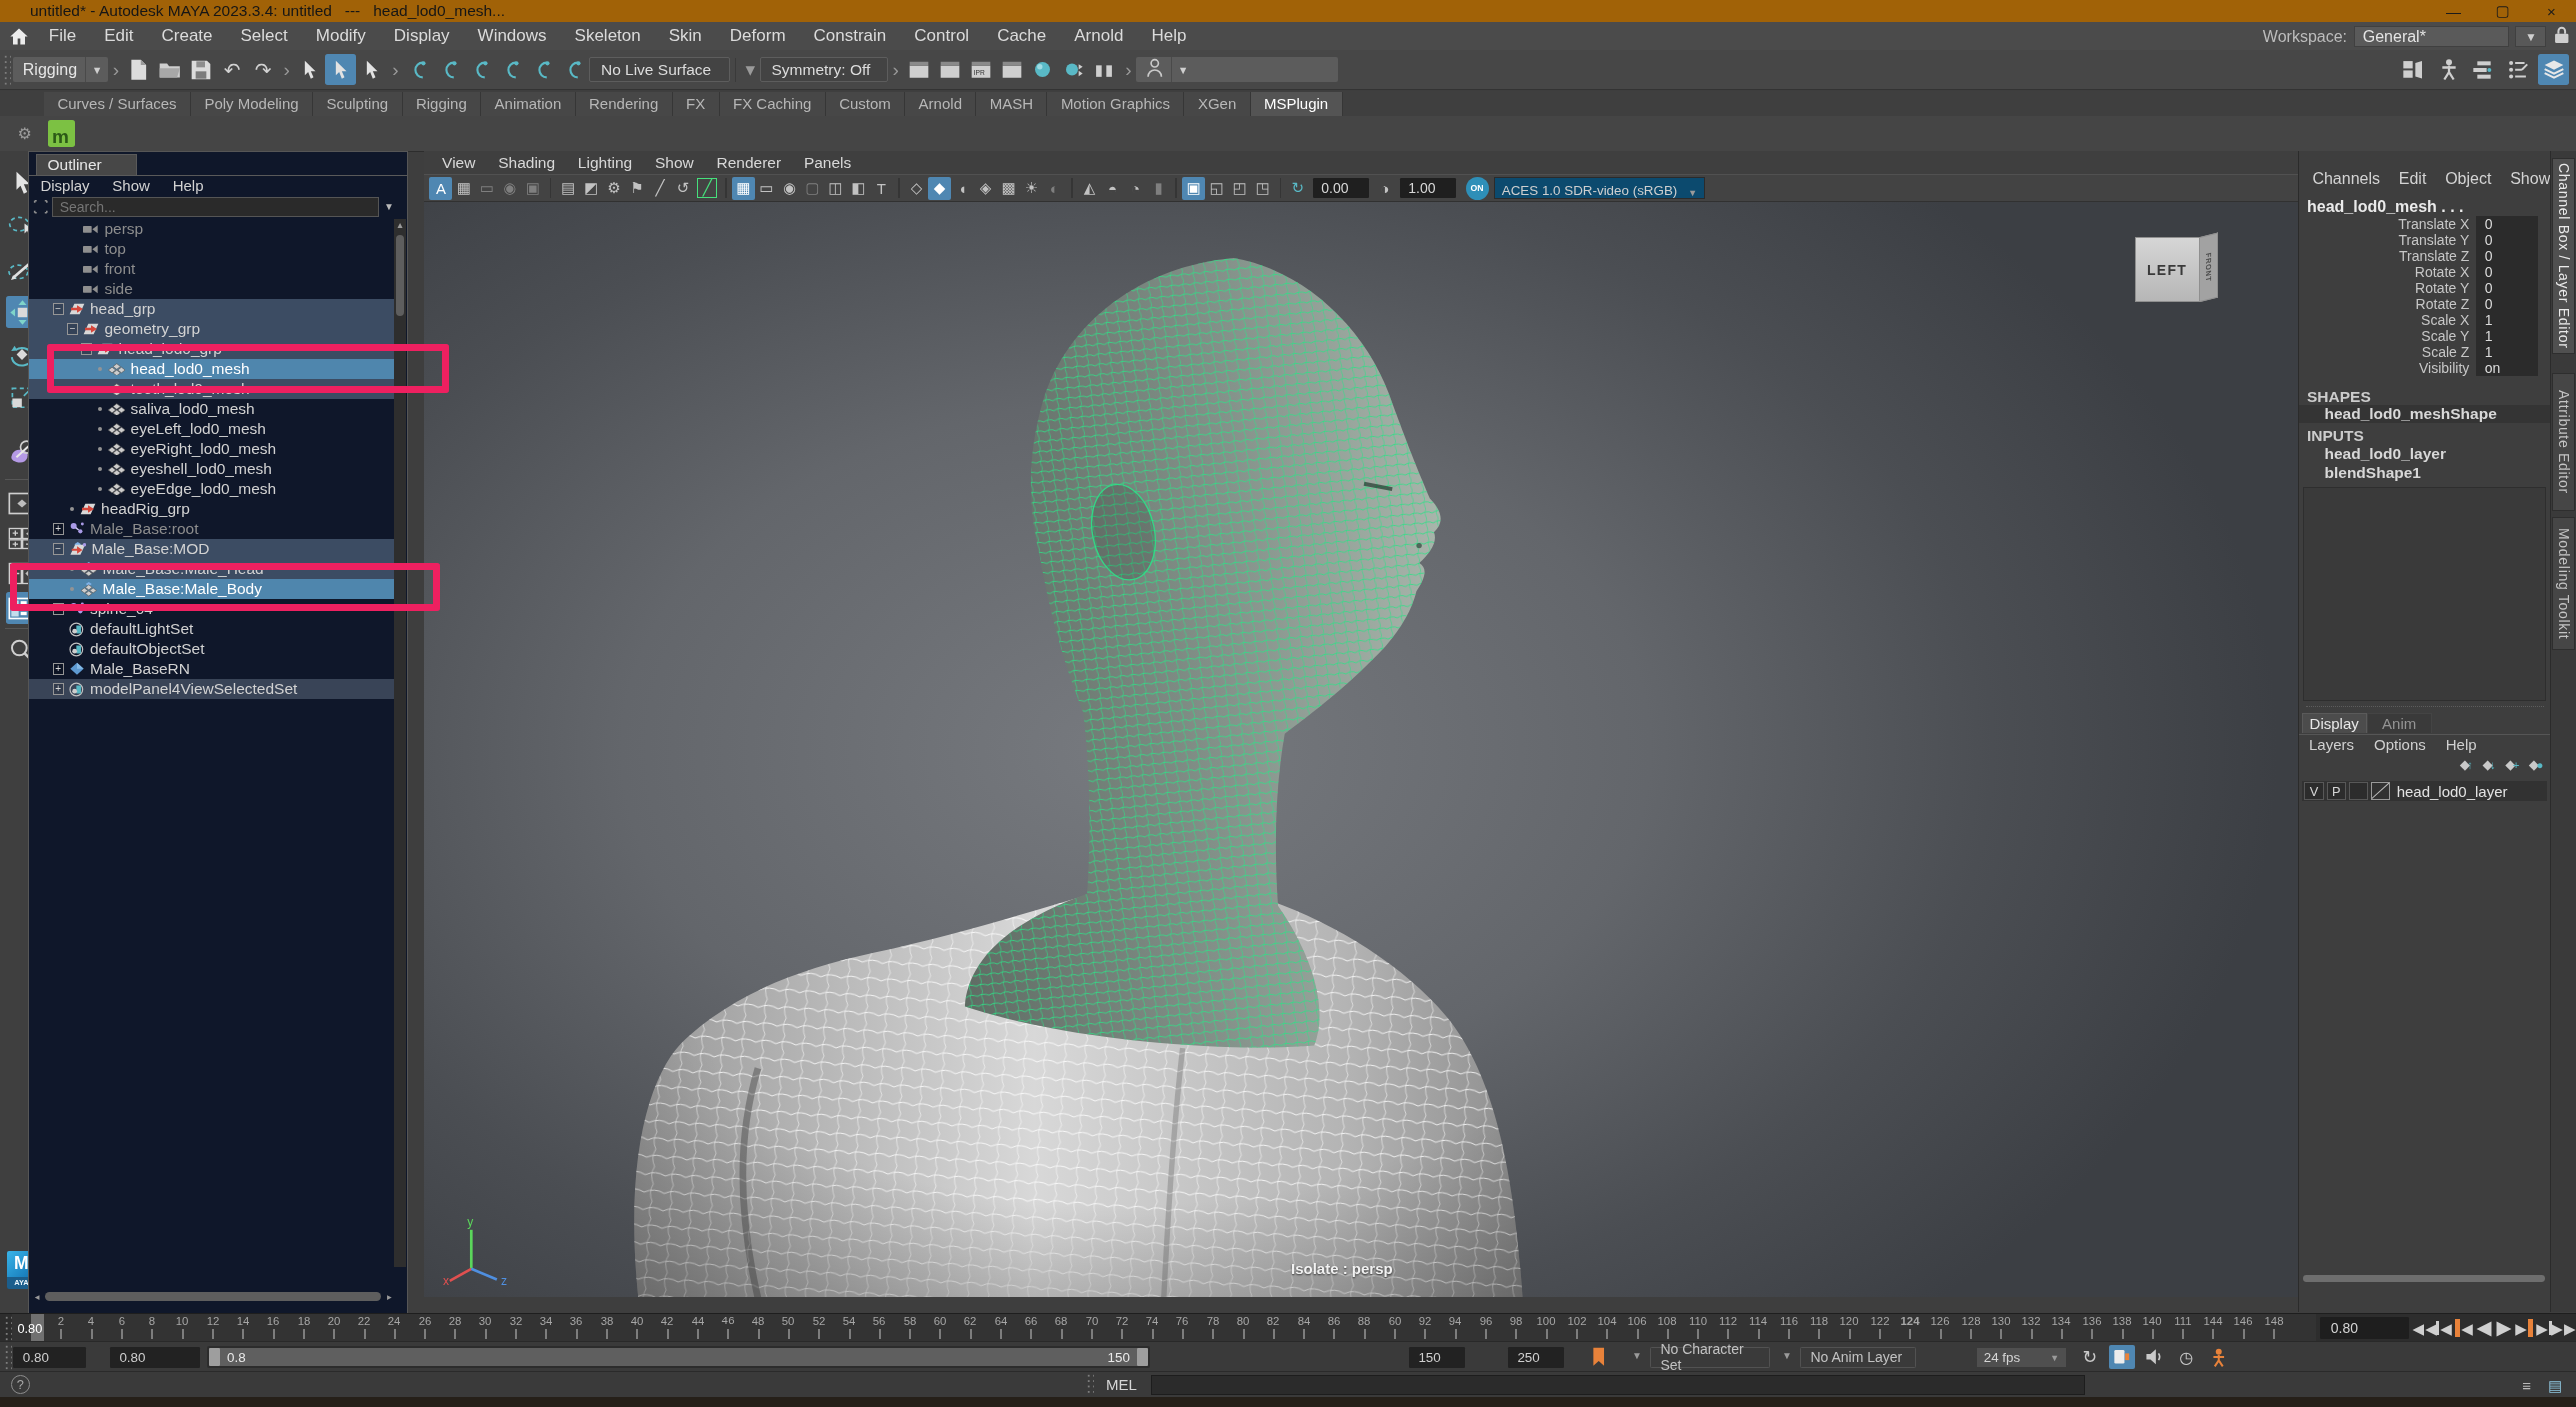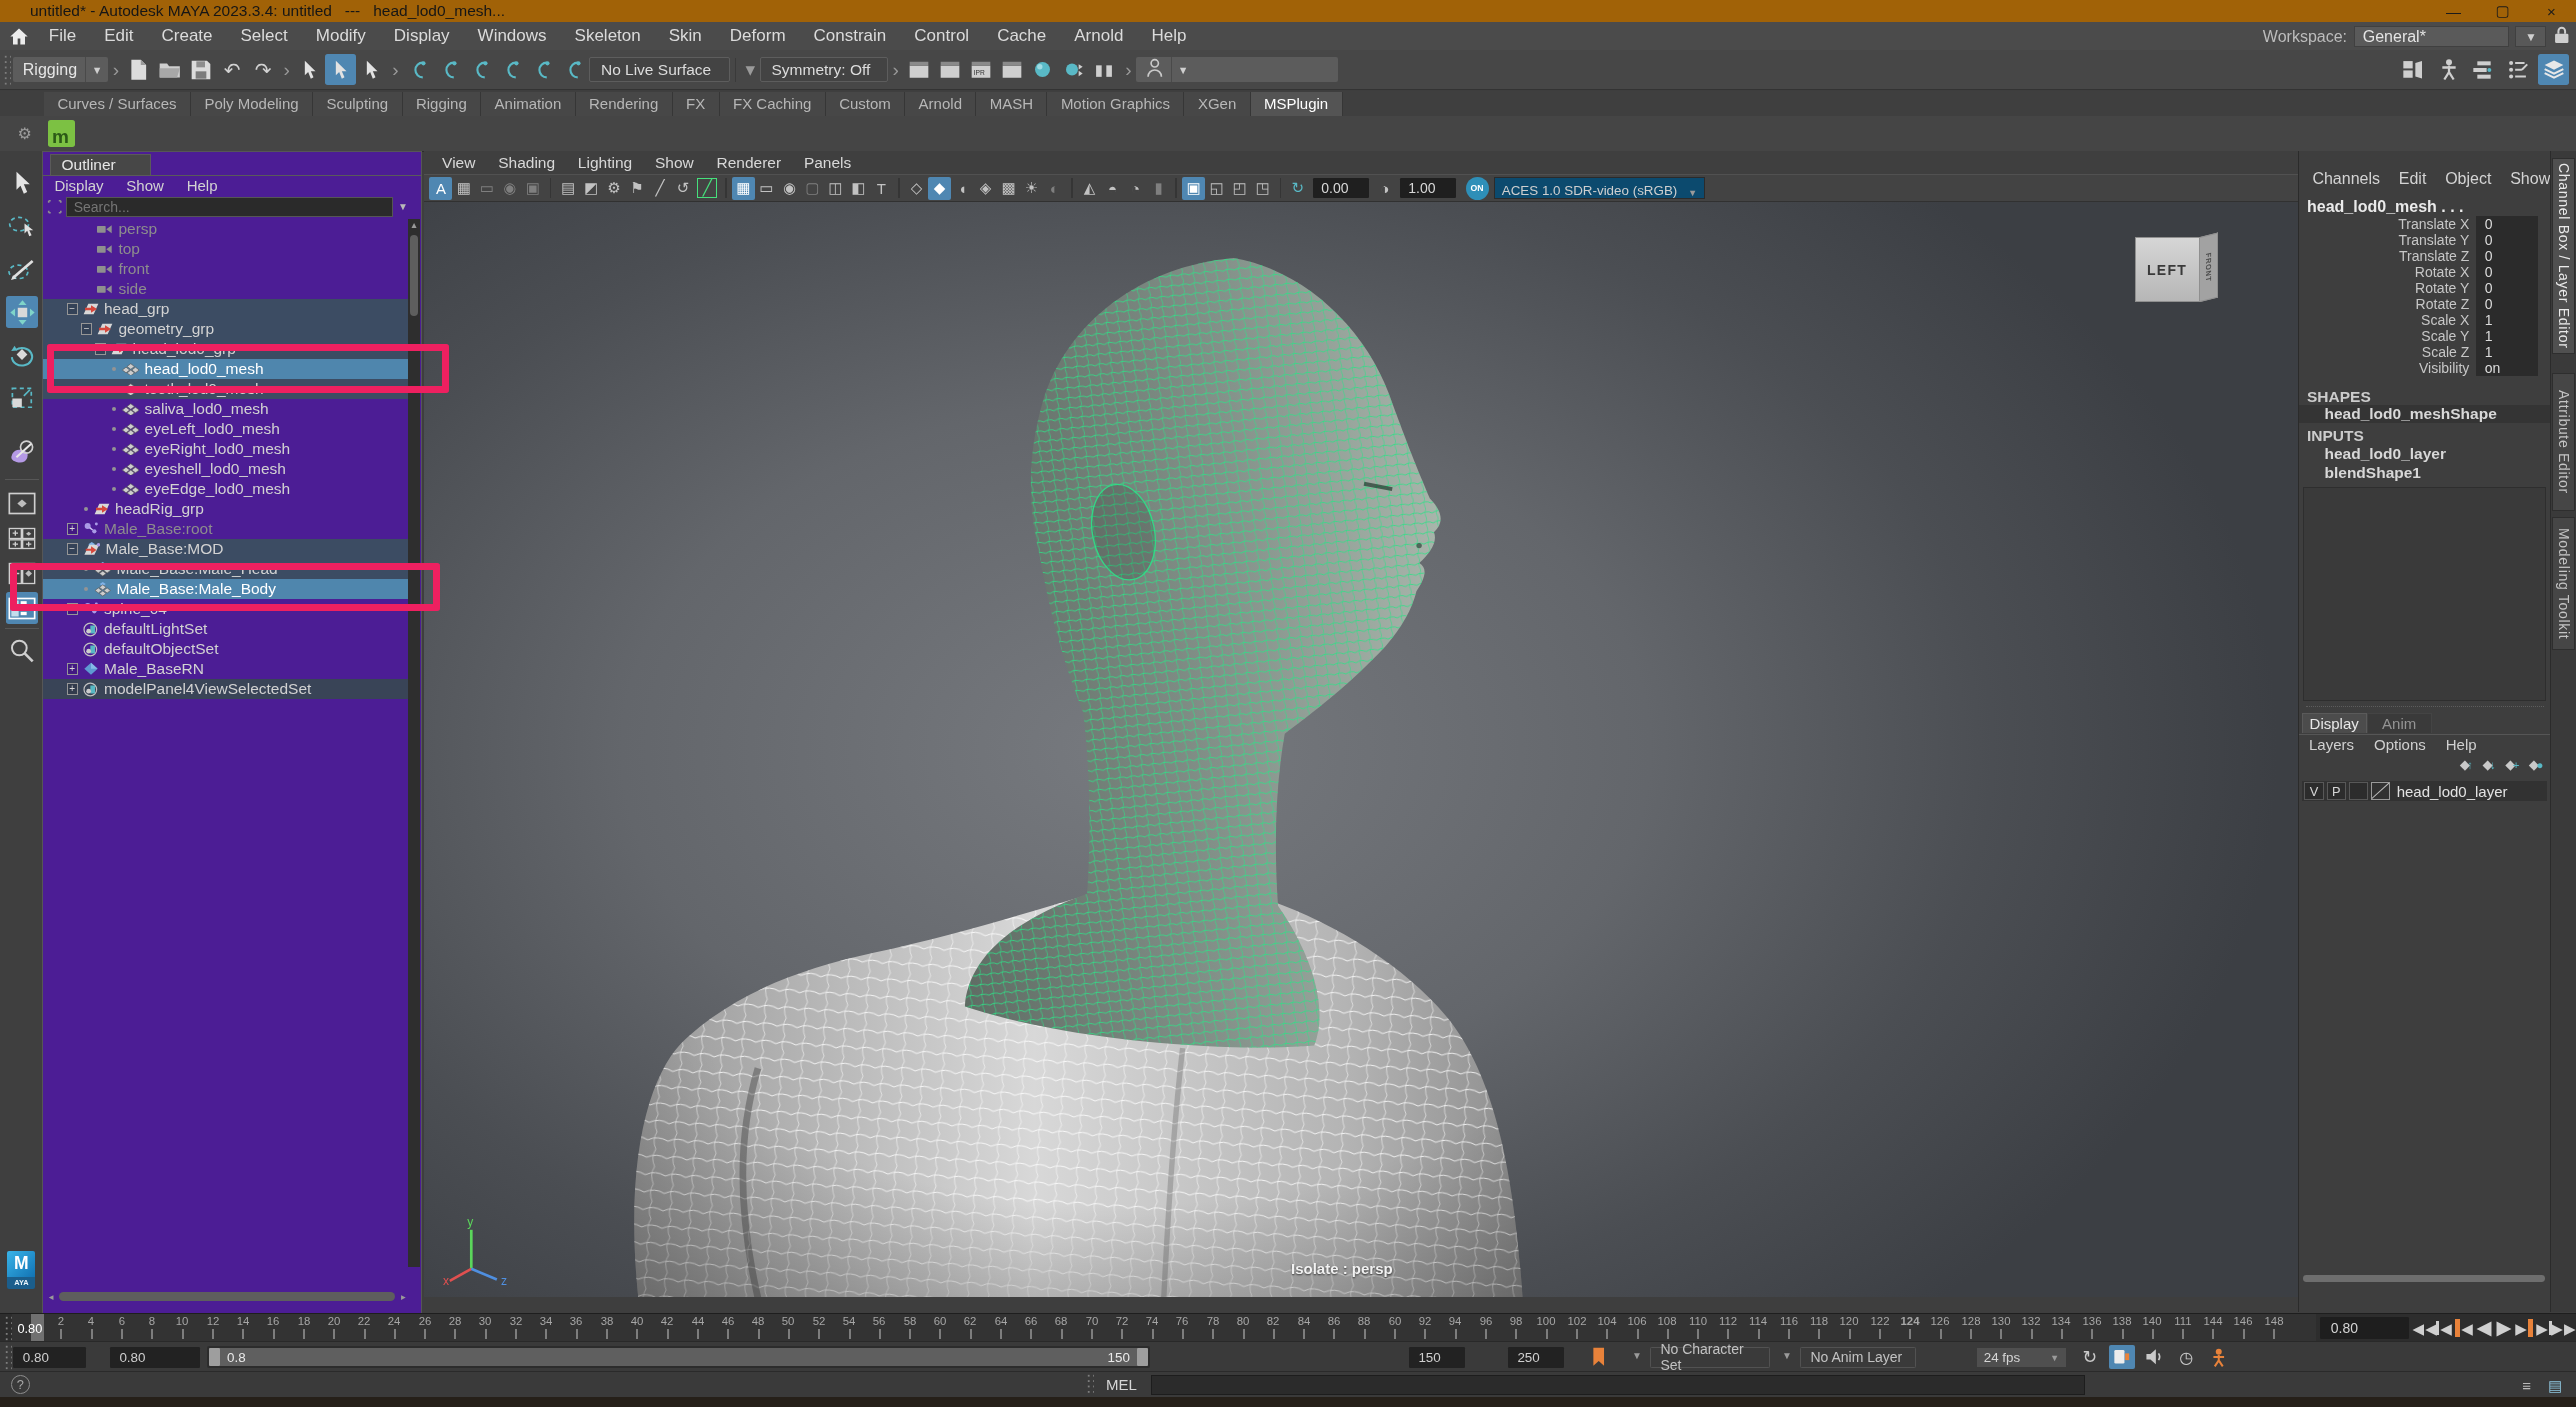--- a/index.html
+++ b/index.html
@@ -62,21 +62,21 @@
   .tool{position:absolute;left:6px;width:32px;height:32px;display:flex;align-items:center;justify-content:center}
   .tool.active{background:#4f87b2;border-radius:2.7px}
   .tb-div{position:absolute;left:5.4px;width:34px;height:1.3px;background:#575757}
   #maya-badge{position:absolute;left:7.4px;top:1100px;width:28px;height:38px;border-radius:2px;overflow:hidden}
   #maya-badge .m{height:25.5px;background:linear-gradient(135deg,#39b4e8,#1273b4);color:#fff;font-weight:bold;
                  font-size:17.5px;display:flex;align-items:center;justify-content:center}
   #maya-badge .aya{height:12px;background:#1b5e8c;color:#e8f4fb;font-size:7.4px;font-weight:bold;
                    display:flex;align-items:center;justify-content:center}
 
   
-  #outliner{left:42px;top:151px;width:380px;height:1172px;background:#4c1d95;border:0.7px solid #565656}
+  #outliner{left:28px;top:151px;width:380px;height:1172px;background:#0f172a;border:0.7px solid #565656}
   #outliner-tab{position:absolute;left:6.7px;top:2px;width:101px;height:21px;background:#474747;
                 border:0.7px solid #5a5a5a;border-bottom:none;display:flex;align-items:center;
                 padding-left:10.8px;font-size:15.5px;color:#e6e6e6}
   #outliner-menus{position:absolute;left:0;top:23px;width:100%;height:19px;display:flex;align-items:center;
                   border-top:0.7px solid #5a5a5a}
   .outl-menu{padding:0 11.4px;font-size:15px;color:#d2d2d2}
   #outliner-searchrow{position:absolute;left:0;top:43px;width:100%;height:23px;display:flex;align-items:center}
   #search-filter-icon{width:23px;display:flex;justify-content:center}
   #outliner-search{width:327px;height:20px;background:#2a2a2a;border:0.7px solid #555;color:#cfcfcf;
                    font-size:14px;padding:0 6.7px;font-family:"Liberation Sans",sans-serif}
@@ -1173,21 +1173,21 @@
         <span class="tick-label" style="left: 552px;">36</span>
         <span class="tick-mark" style="left: 564px;"></span>
         <span class="tick-label" style="left: 583px;">38</span>
         <span class="tick-mark" style="left: 594px;"></span>
         <span class="tick-label" style="left: 613px;">40</span>
         <span class="tick-mark" style="left: 624px;"></span>
         <span class="tick-label" style="left: 643px;">42</span>
         <span class="tick-mark" style="left: 655px;"></span>
         <span class="tick-label" style="left: 674px;">44</span>
         <span class="tick-mark" style="left: 685px;"></span>
-        <span class="tick-label" style="left: 704px;">46</span>
+        <span class="tick-label" style="left: 704px; font-family: Liberation Mono, monospace;">46</span>
         <span class="tick-mark" style="left: 715px;"></span>
         <span class="tick-label" style="left: 734px;">48</span>
         <span class="tick-mark" style="left: 746px;"></span>
         <span class="tick-label" style="left: 764px;">50</span>
         <span class="tick-mark" style="left: 776px;"></span>
         <span class="tick-label" style="left: 795px;">52</span>
         <span class="tick-mark" style="left: 806px;"></span>
         <span class="tick-label" style="left: 825px;">54</span>
         <span class="tick-mark" style="left: 837px;"></span>
         <span class="tick-label" style="left: 855px;">56</span>

